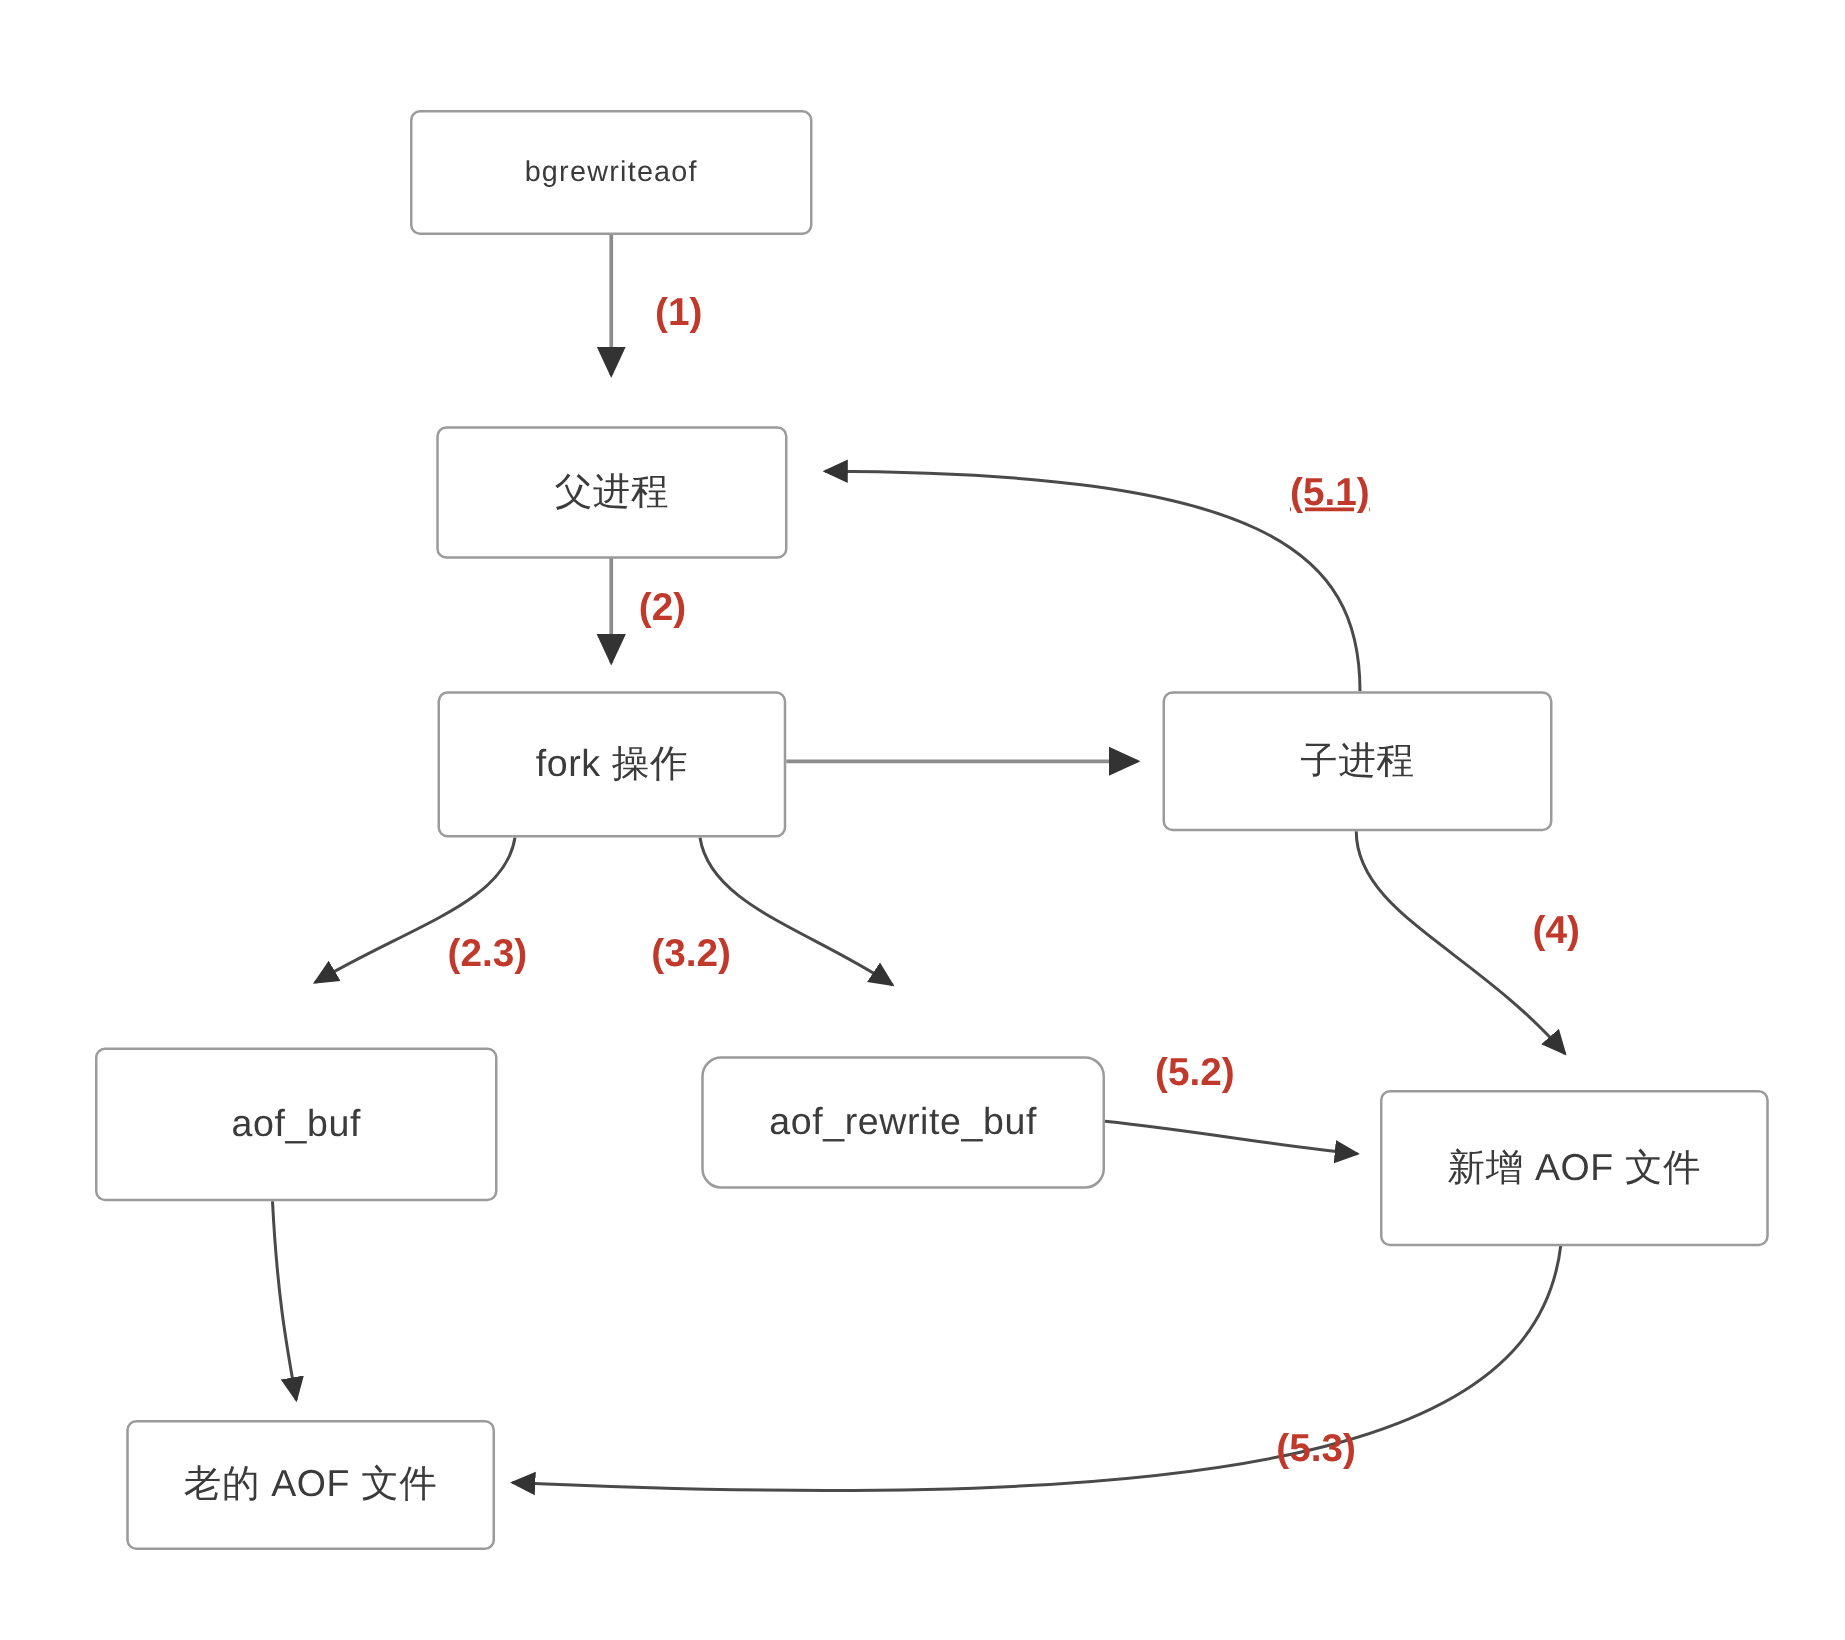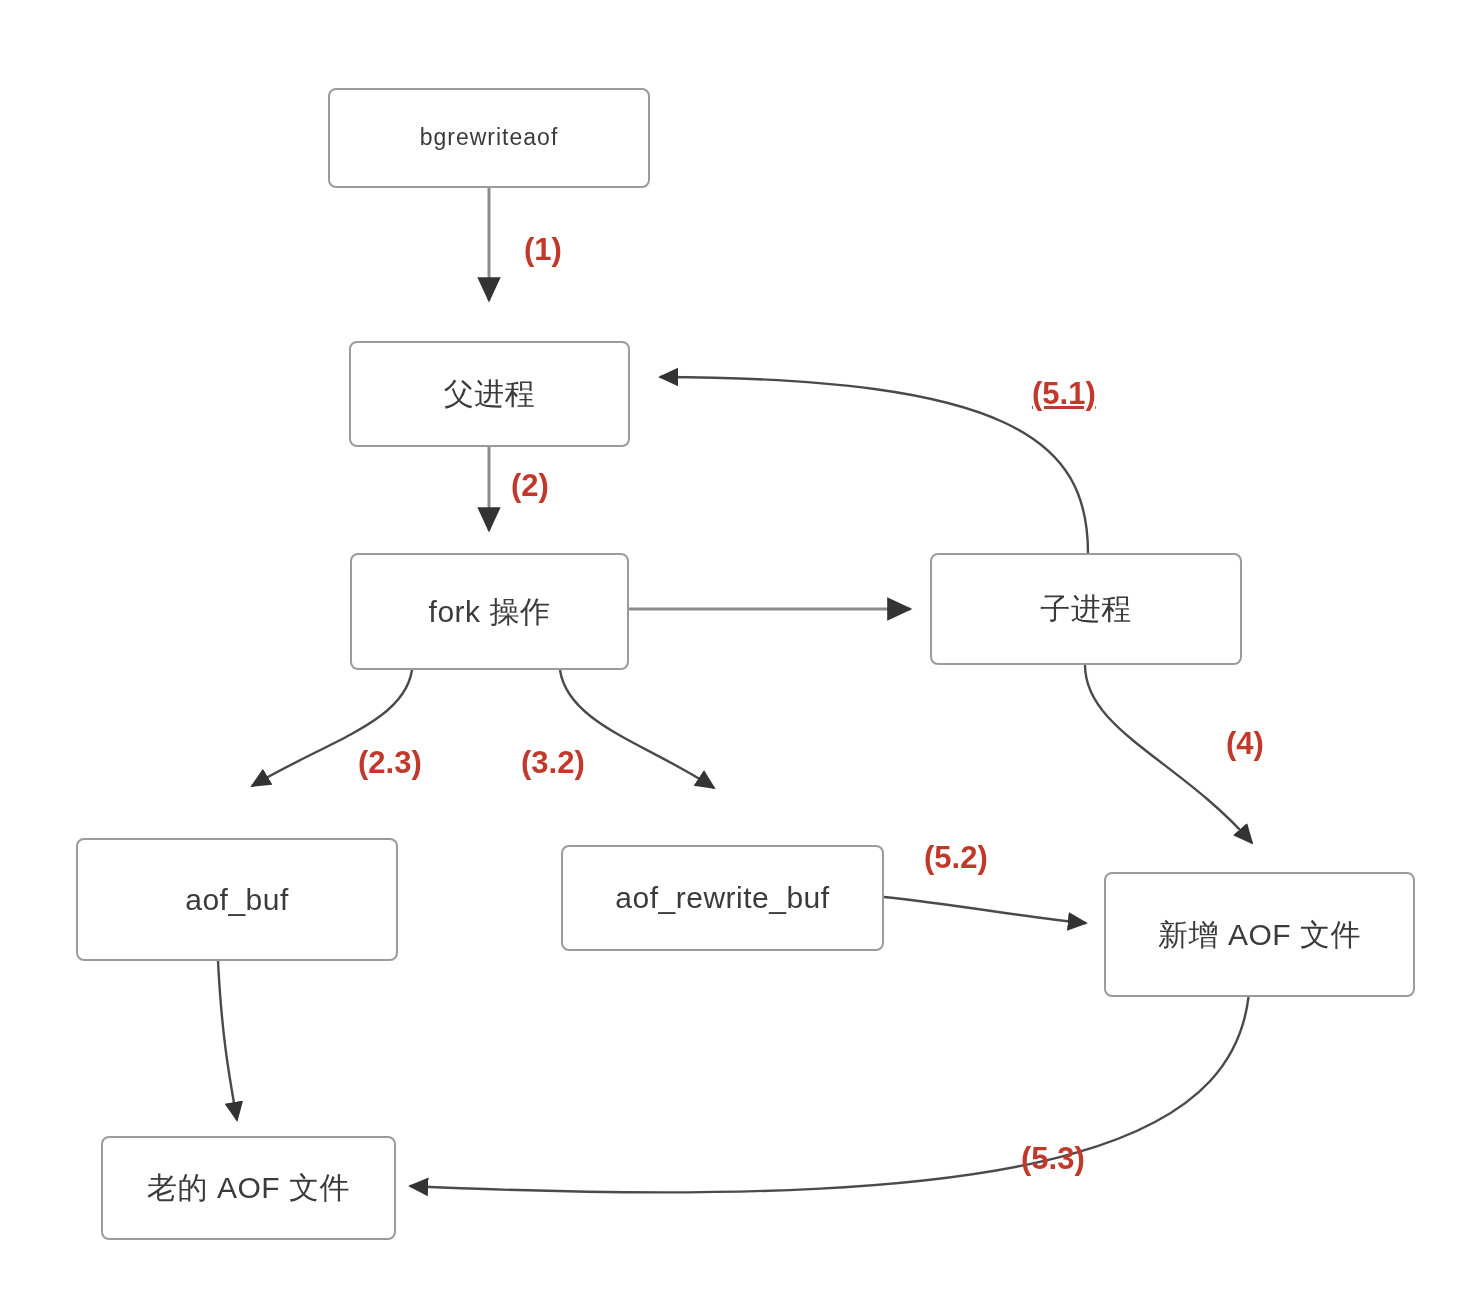--- a/index.html
+++ b/index.html
@@ -104,21 +104,21 @@
   </div>
 
   <div class="node" style="left:930px; top:553px; width:312px; height:112px;">
     <span class="node-label">子进程</span>
   </div>
 
   <div class="node" style="left:76px; top:838px; width:322px; height:123px;">
     <span class="node-label">aof_buf</span>
   </div>
 
-  <div class="node" style="left:561px; top:845px; width:323px; height:106px;">
+  <div class="node" style="left:561px; top:845px; width:323px; height:106px;border-radius:16px;">
     <span class="node-label">aof_rewrite_buf</span>
   </div>
 
   <div class="node" style="left:1104px; top:872px; width:311px; height:125px;">
     <span class="node-label">新增 AOF 文件</span>
   </div>
 
   <div class="node" style="left:89px; top:1136px; width:295px; height:104px;margin-left:12px;">
     <span class="node-label">老的 AOF 文件</span>
   </div>

